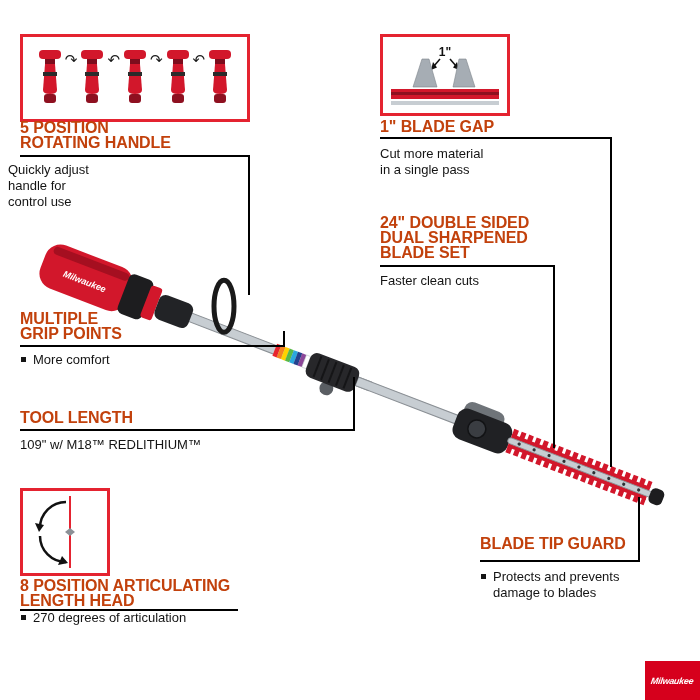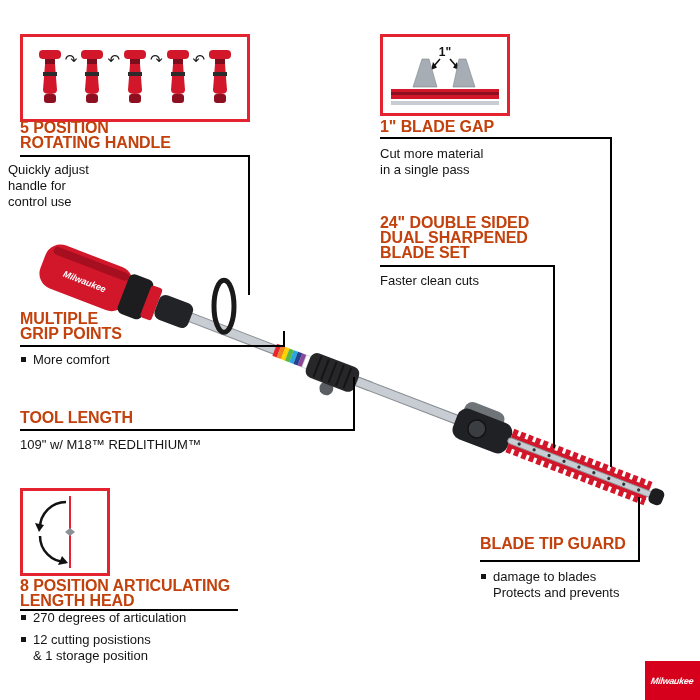--- a/index.html
+++ b/index.html
@@ -291,37 +291,30 @@
   <span>8 POSITION ARTICULATING</span>
   <span>LENGTH HEAD</span>
 </div>
 <ul class="bullets" id="b-artic">
   <li>
     <span class="sq"></span>
     <span class="btxt">
       <span>270 degrees of articulation</span>
     </span>
   </li>
-  <li>
-    <span class="sq"></span>
-    <span class="btxt">
-      <span>12 cutting posistions</span>
-      <span>&amp; 1 storage position</span>
-    </span>
-  </li>
 </ul>
 
 <div class="heading" id="h-tipguard">
   <span>BLADE TIP GUARD</span>
 </div>
 <ul class="bullets" id="b-tipguard">
   <li>
     <span class="sq"></span>
     <span class="btxt">
+      <span>Protects and prevents</span>
       <span>damage to blades</span>
-      <span>Protects and prevents</span>
     </span>
   </li>
 </ul>
 
 <div class="logo-box">
   <span>Milwaukee</span>
 </div>
 
 </body></html>

